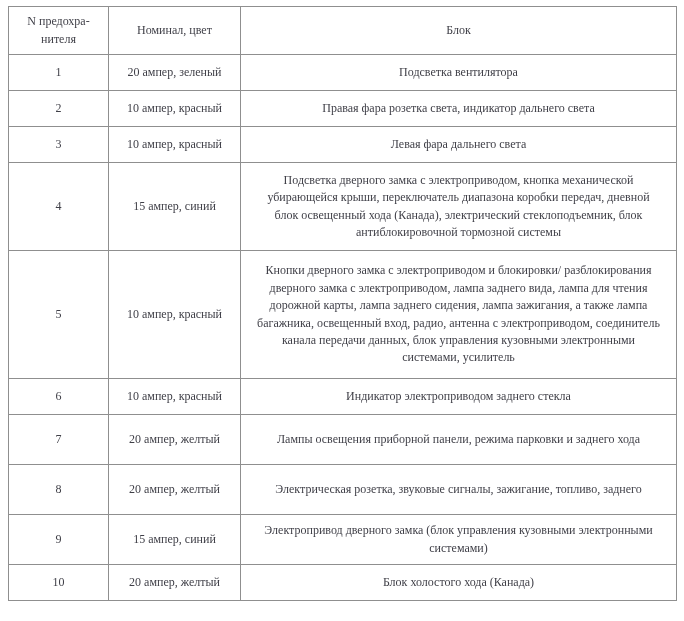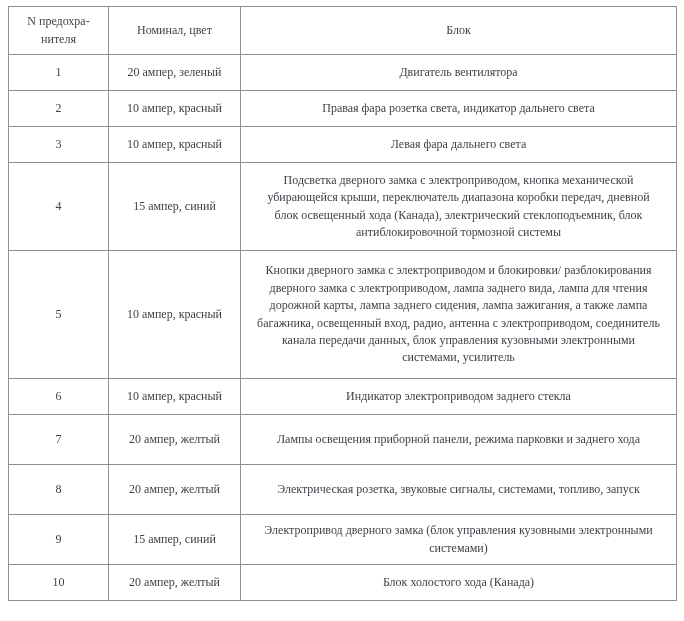--- a/index.html
+++ b/index.html
@@ -61,21 +61,21 @@
       <tr>
         <th>N предохра-нителя</th>
         <th>Номинал, цвет</th>
         <th>Блок</th>
       </tr>
     </thead>
     <tbody>
       <tr>
         <td>1</td>
         <td>20 ампер, зеленый</td>
-        <td>Двигатель вентилятора</td>
+        <td>Подсветка вентилятора</td>
       </tr>
       <tr>
         <td>2</td>
         <td>10 ампер, красный</td>
         <td>Правая фара розетка света, индикатор дальнего света</td>
       </tr>
       <tr>
         <td>3</td>
         <td>10 ампер, красный</td>
         <td>Левая фара дальнего света</td>
@@ -96,21 +96,21 @@
         <td>Индикатор электроприводом заднего стекла</td>
       </tr>
       <tr>
         <td>7</td>
         <td>20 ампер, желтый</td>
         <td>Лампы освещения приборной панели, режима парковки и заднего хода</td>
       </tr>
       <tr>
         <td>8</td>
         <td>20 ампер, желтый</td>
-        <td>Электрическая розетка, звуковые сигналы, системами, топливо, запуск</td>
+        <td>Электрическая розетка, звуковые сигналы, зажигание, топливо, заднего</td>
       </tr>
       <tr>
         <td>9</td>
         <td>15 ампер, синий</td>
         <td>Электропривод дверного замка (блок управления кузовными электронными системами)</td>
       </tr>
       <tr>
         <td>10</td>
         <td>20 ампер, желтый</td>
         <td>Блок холостого хода (Канада)</td>

